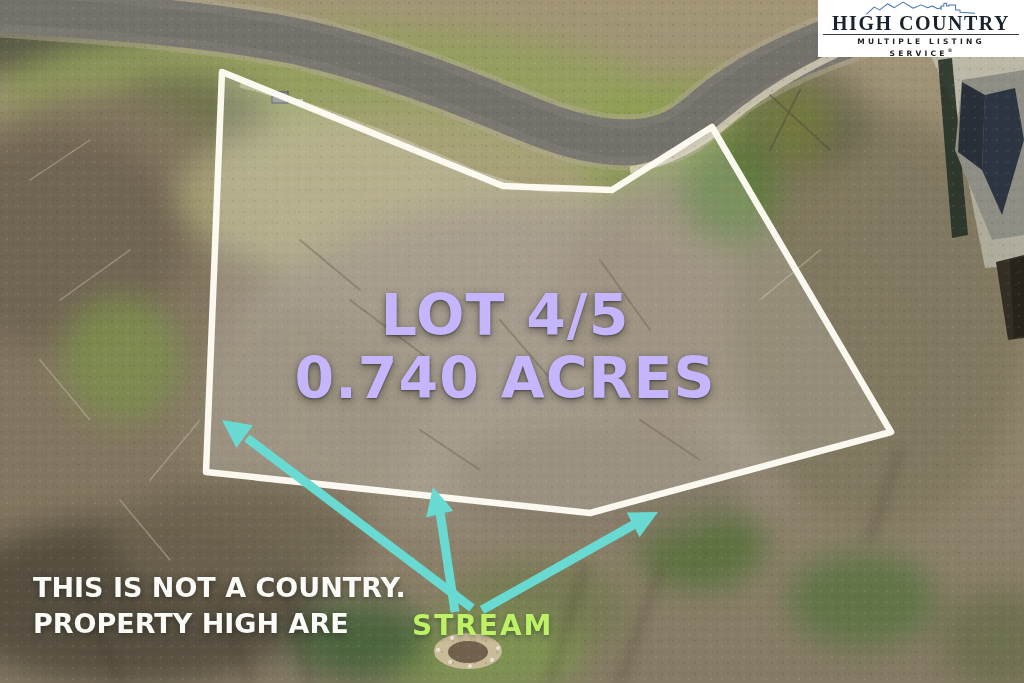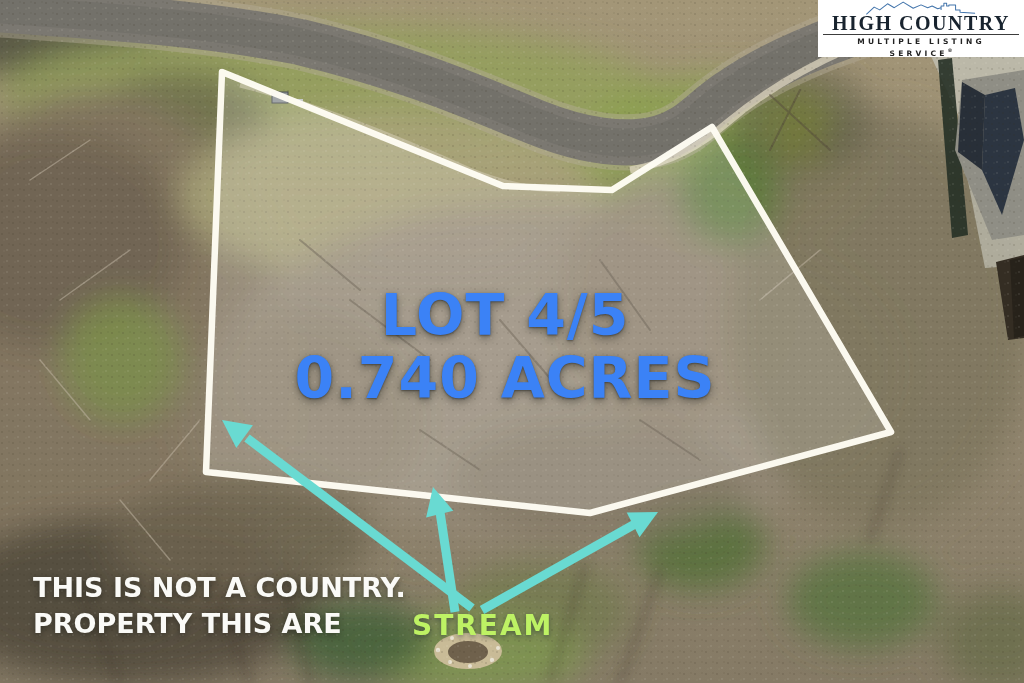--- a/index.html
+++ b/index.html
@@ -4,21 +4,21 @@
 <style>
   html,body{margin:0;padding:0;background:#222;}
   .stage{
     position:relative;width:1024px;height:683px;overflow:hidden;
     font-family:"DejaVu Sans","Liberation Sans",sans-serif;
   }
   .scene{position:absolute;inset:0;display:block;}
   .txt{position:absolute;font-weight:bold;white-space:nowrap;}
   .lot-label{
     left:255px;top:284px;width:500px;text-align:center;
-    font-size:57px;line-height:63px;letter-spacing:1px;color:#3b82f6;
+    font-size:57px;line-height:63px;letter-spacing:1px;color:#c4b5fd;
     text-shadow:0 3px 9px rgba(35,35,30,.5),0 1px 2px rgba(40,40,35,.55);
   }
   .disclaimer{
     left:33px;top:570px;font-size:27px;line-height:36px;color:#fafaf7;
     text-shadow:0 2px 6px rgba(25,25,20,.55);
   }
   .stream{
     left:412px;top:609px;font-size:28px;letter-spacing:2px;color:#bef264;
     text-shadow:0 2px 5px rgba(20,40,40,.45);
   }
@@ -184,21 +184,21 @@
     </g>
   </svg>
 
   <div class="txt lot-label">
     <div>LOT 4/5</div>
     <div>0.740 ACRES</div>
   </div>
 
   <div class="txt disclaimer">
     <div>THIS IS NOT A COUNTRY.</div>
-    <div>PROPERTY THIS ARE</div>
+    <div>PROPERTY HIGH ARE</div>
   </div>
 
   <div class="txt stream">STREAM</div>
 
   <div class="logo">
     <svg class="logo-mountains" viewBox="0 0 200 26" xmlns="http://www.w3.org/2000/svg">
       <polyline points="2,24 16,11 26,16 40,5 52,12 68,2 86,13 100,7 112,12 120,9 130,14 136,12" fill="none" stroke="#4274ab" stroke-width="1.8" stroke-linejoin="round"></polyline>
       <path d="M136 16 L136 9 L141 9 L141 4 L146 4 L146 9 L150 9 L150 7 L162 7 L162 16 L170 16 L170 20 L197 22" fill="none" stroke="#4274ab" stroke-width="1.8" stroke-linejoin="round"></path>
     </svg>
     <div class="logo-title">HIGH COUNTRY</div>

